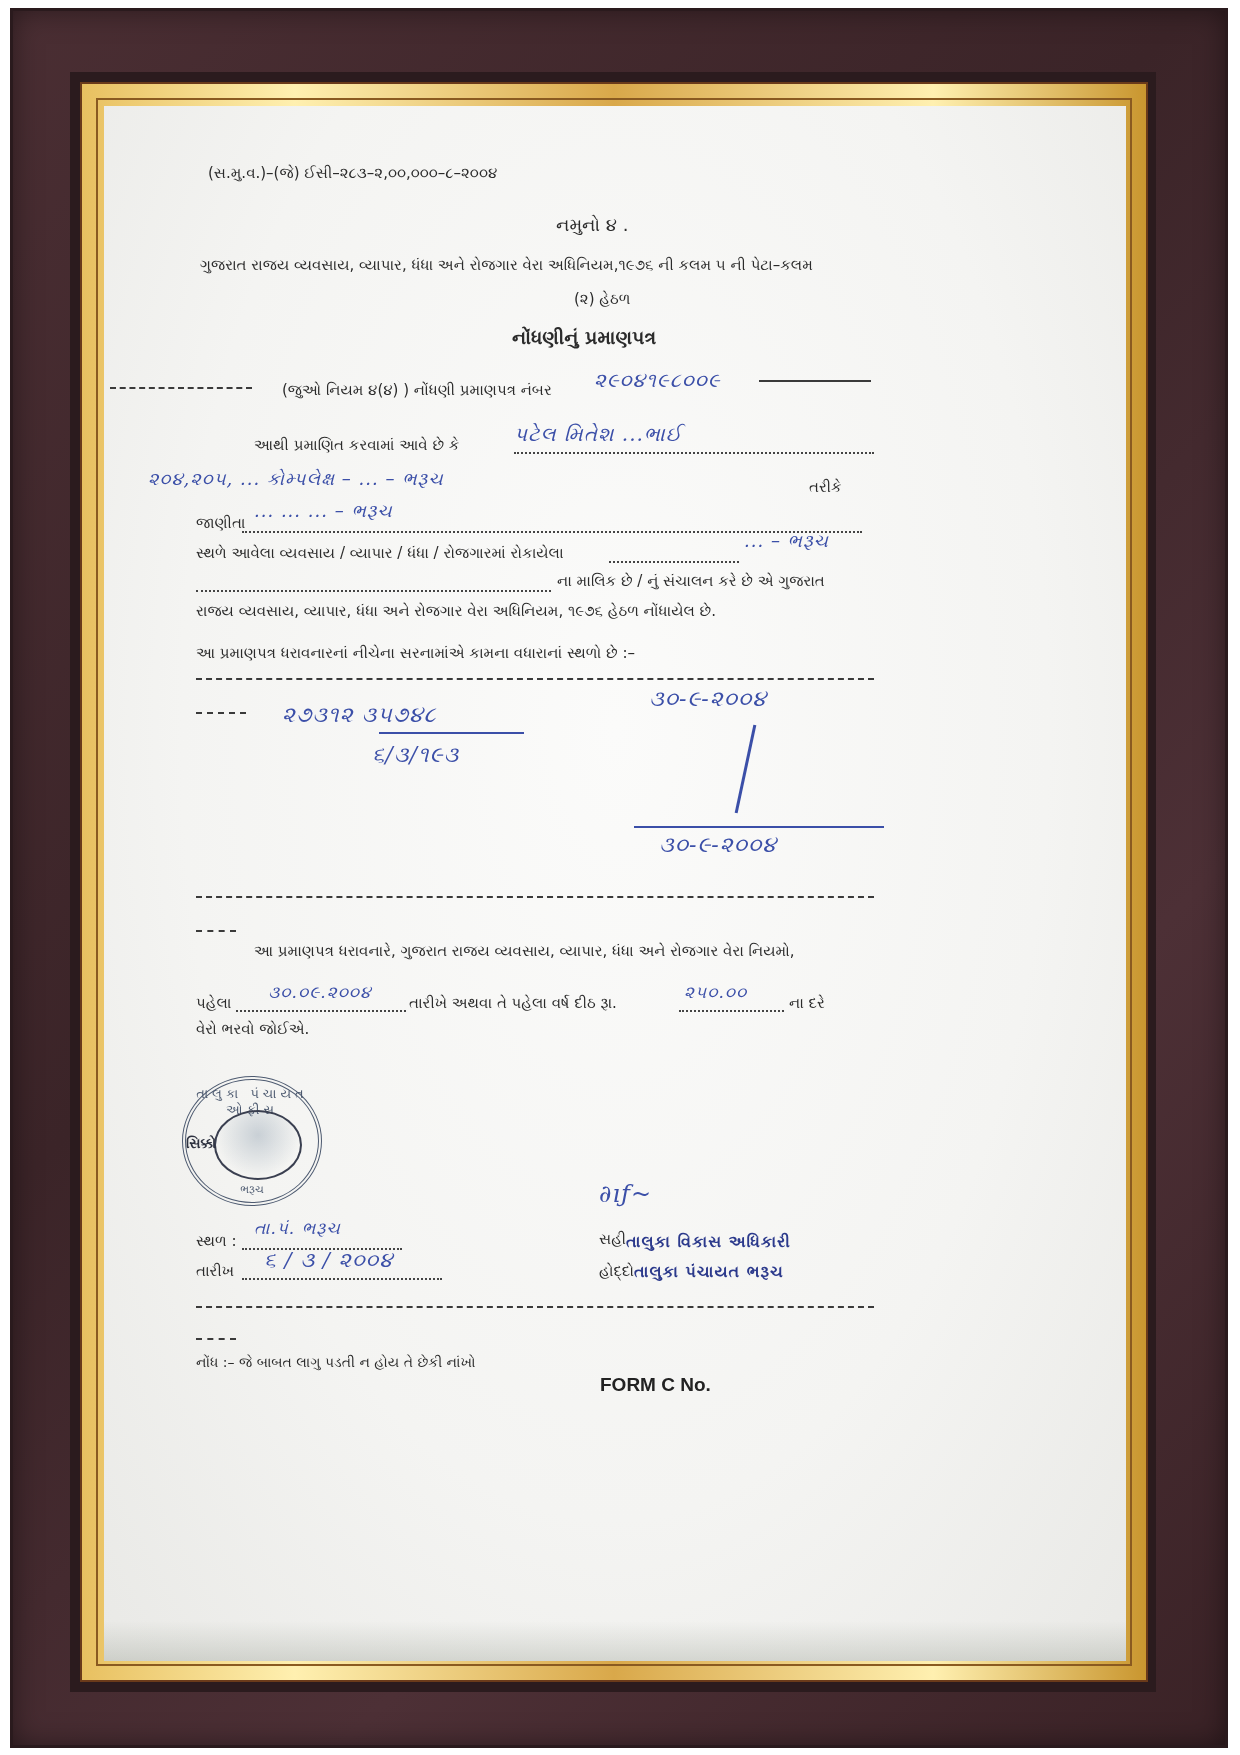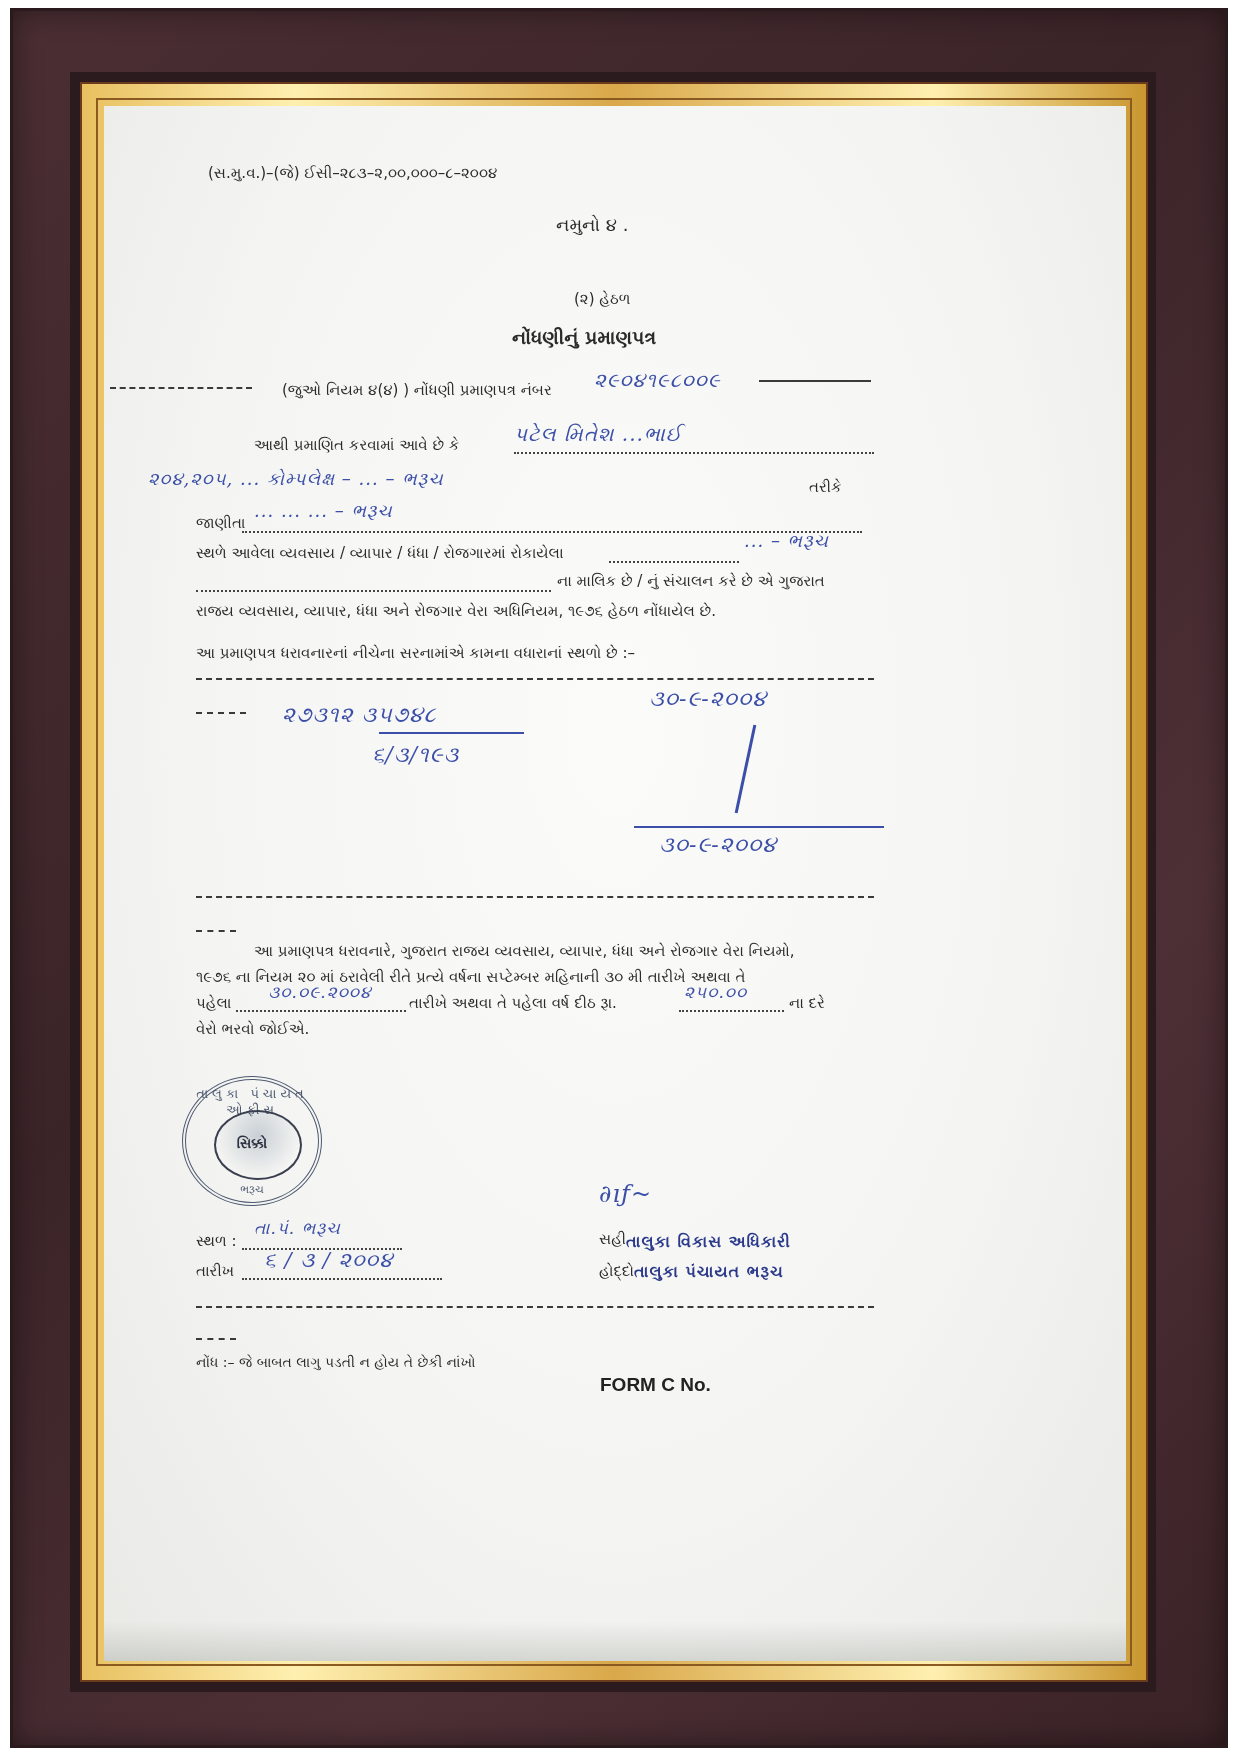--- a/index.html
+++ b/index.html
@@ -20,41 +20,42 @@
   .t { position:absolute; color:#2b2b2b; font-size:15px; white-space:nowrap; }
   .hand { position:absolute; color:#3b4fa8; font-family:"DejaVu Serif", serif; font-style:italic; font-size:20px; white-space:nowrap; letter-spacing:1px; }
   .dots { border-bottom:2px dotted #444; display:inline-block; }
   .hr-dash { position:absolute; height:0; border-top:2px dashed #3a3a3a; }
   .hr-solid { position:absolute; height:0; border-top:2px solid #3a3a3a; }
 
   .stamp { position:absolute; left:100px; top:1108px; width:140px; height:130px; border-radius:50%;
     border:4px double #4d5a70; box-sizing:border-box; color:#4d5a70; }
   .stamp .inner { position:absolute; left:28px; top:30px; width:84px; height:66px; border-radius:50%; border:2px solid #3a3f50;
     background: radial-gradient(circle at 50% 35%, rgba(120,140,160,.35), rgba(0,0,0,0) 70%); }
-  .stamp .center-text { position:absolute; left:0; right:0; top:55px; text-align:center; font-size:14px; font-weight:bold; color:#2e3240; }
+  .stamp .center-text { position:absolute; left:0; right:0; top:55px; text-align:left; font-size:14px; font-weight:bold; color:#2e3240; }
   .stamp .ring-text { position:absolute; left:0; right:0; top:6px; text-align:center; font-size:13px; letter-spacing:4px; }
   .stamp .ring-bottom { position:absolute; left:0; right:0; bottom:6px; text-align:center; font-size:11px; }
 
   .stamped { color:#2c3a8c; font-weight:bold; font-size:16px; letter-spacing:1px; }
   .form-c { position:absolute; font-family:"Liberation Sans", sans-serif; font-weight:bold; font-size:19px; color:#222; }
 </style>
 </head>
 <body>
 
 <div class="frame-outer"></div>
 <div class="frame-bevel"></div>
 <div class="gold">
     <div class="gold-inner"></div>
   </div>
 
 <div class="paper">
   <div class="shade-bottom"></div>
 
   <div class="t" style="left:92px; top:58px; font-size:15px;margin-left:12px;">(સ.મુ.વ.)–(જે) ઈસી–૨૮૩–૨,૦૦,૦૦૦–૮–૨૦૦૪</div>
   <div class="t" style="left:452px; top:108px; font-size:18px;">નમુનો ૪ .</div>
+  <div class="t" style="left:96px; top:150px; font-size:15px;">ગુજરાત રાજય વ્યવસાય, વ્યાપાર, ધંધા અને રોજગાર વેરા અધિનિયમ,૧૯૭૬ ની કલમ ૫ ની પેટા–કલમ</div>
   <div class="t" style="left:470px; top:184px; font-size:15px;">(૨) હેઠળ</div>
   <div class="t" style="left:408px; top:220px; font-size:19px; font-weight:bold;text-align:right;">નોંધણીનું પ્રમાણપત્ર</div>
 
   <div class="hr-dash" style="left:6px; top:281px; width:142px;"></div>
   <div class="t" style="left:178px; top:275px;">(જુઓ નિયમ ૪(૪) ) નોંધણી પ્રમાણપત્ર નંબર</div>
   <div class="hand" style="left:490px; top:262px;">૨૯૦૪૧૯૮૦૦૯</div>
   <div class="hr-solid" style="left:655px; top:274px; width:112px;"></div>
 
   <div class="t" style="left:150px; top:330px;">આથી પ્રમાણિત કરવામાં આવે છે કે</div>
   <div class="hand" style="left:410px; top:316px;">પટેલ મિતેશ ...ભાઈ</div>
@@ -85,21 +86,20 @@
 
   <div class="hand" style="left:545px; top:580px; font-size:22px;">૩૦-૯-૨૦૦૪</div>
   <div style="position:absolute; left:640px; top:618px; width:3px; height:90px; background:#3b4fa8; transform:rotate(12deg);"></div>
   <div class="hr-solid" style="left:530px; top:720px; width:250px; border-top-color:#3b4fa8;"></div>
   <div class="hand" style="left:555px; top:726px; font-size:22px;">૩૦-૯-૨૦૦૪</div>
 
   <div class="hr-dash" style="left:92px; top:790px; width:678px;"></div>
   <div class="hr-dash" style="left:92px; top:824px; width:40px;"></div>
 
   <div class="t" style="left:150px; top:836px;">આ પ્રમાણપત્ર ધરાવનારે, ગુજરાત રાજય વ્યવસાય, વ્યાપાર, ધંધા અને રોજગાર વેરા નિયમો,</div>
-  <div class="t" style="left:92px; top:862px;">૧૯૭૬ ના નિયમ ૨૦ માં ઠરાવેલી રીતે પ્રત્યે વર્ષના સપ્ટેમ્બર મહિનાની ૩૦ મી તારીખે અથવા તે</div>
   <div class="t" style="left:92px; top:888px;">પહેલા</div>
   <div class="hand" style="left:132px; top:876px; font-size:17px;margin-left:32px;">૩૦.૦૯.૨૦૦૪</div>
   <div class="dots" style="position:absolute; left:132px; top:904px; width:170px;"></div>
   <div class="t" style="left:305px; top:888px;">તારીખે અથવા તે પહેલા વર્ષ દીઠ રૂા.</div>
   <div class="hand" style="left:580px; top:876px; font-size:17px;">૨૫૦.૦૦</div>
   <div class="dots" style="position:absolute; left:575px; top:904px; width:105px;"></div>
   <div class="t" style="left:685px; top:888px;">ના દરે</div>
   <div class="t" style="left:92px; top:914px;">વેરો ભરવો જોઈએ.</div>
 
   <div class="stamp" style="left:78px; top:970px;">

